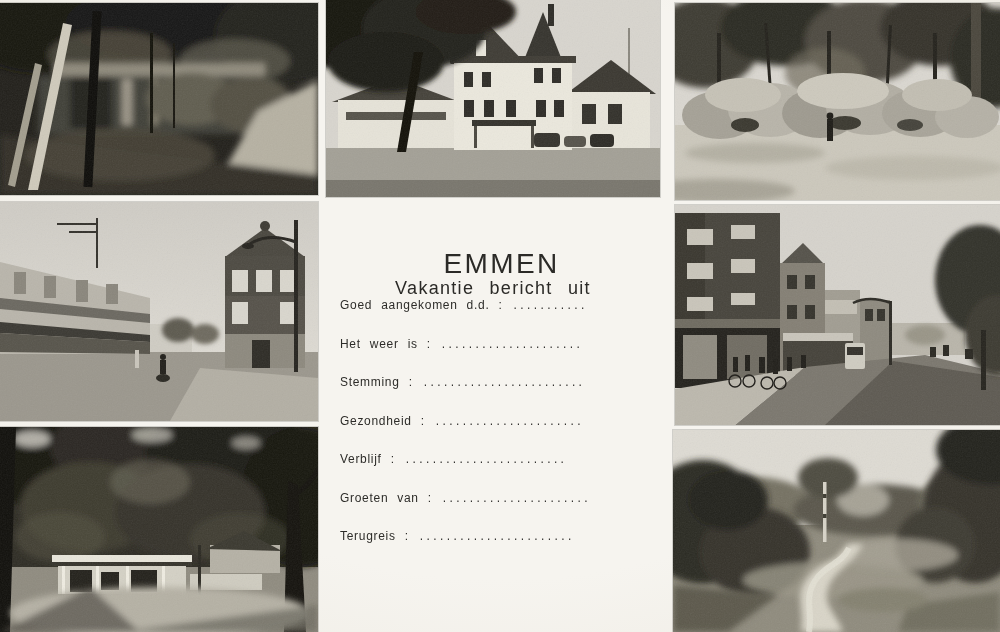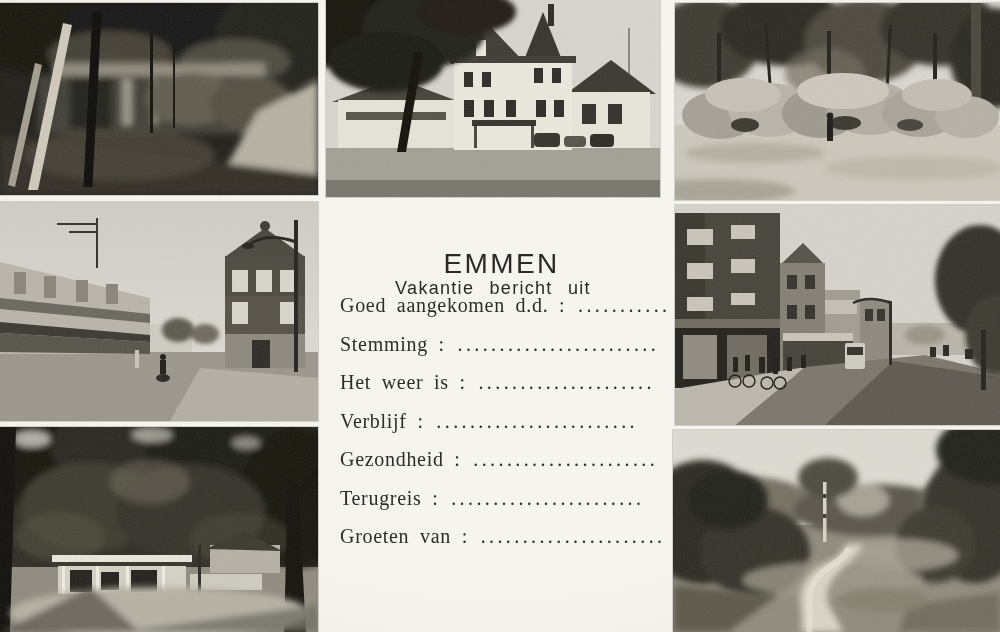--- a/index.html
+++ b/index.html
@@ -17,21 +17,21 @@
   .ph-e{left:675px;top:205px;width:325px;height:220px;}
   .ph-f{left:0px;top:427px;width:318px;height:205px;}
   .ph-g{left:673px;top:430px;width:327px;height:202px;}
   .message{position:absolute;left:326px;top:197px;width:334px;height:435px;}
   .msg-title{position:absolute;left:0;right:0;top:40px;text-align:center;
     font-size:18px;letter-spacing:1.3px;word-spacing:9px;color:#2b2a27;margin-top:41px;}
   .msg-town{position:absolute;left:17px;right:0;top:51px;text-align:center;
     font-size:28px;letter-spacing:2.4px;color:#2b2a27;}
   .form-lines{position:absolute;left:0;right:0;top:89px;}
   .form-line{height:38.5px;line-height:38.5px;padding-left:14px;white-space:nowrap;
-    font-size:20px;letter-spacing:.7px;font-family:Liberation Serif, serif;}
+    font-size:12px;letter-spacing:.7px;}
   .form-line .label{word-spacing:5px;}
   .form-line .dots{margin-left:7px;letter-spacing:3.4px;color:#2f2e2b;}
 </style>
 </head>
 <body>
 
 <div class="card">
 
   <figure class="photo ph-a" aria-label="forest-pond-photo">
     <svg viewBox="0 0 318 192" preserveAspectRatio="none">
@@ -427,46 +427,46 @@
   <div class="message">
     <div class="msg-title">Vakantie bericht uit</div>
     <div class="msg-town">EMMEN</div>
     <div class="form-lines">
   <div class="form-line">
     <span class="label">Goed aangekomen d.d. :</span>
     <span class="dots">...........</span>
   </div>
 
   <div class="form-line">
+    <span class="label">Het weer is :</span>
+    <span class="dots">.....................</span>
+  </div>
+
+  <div class="form-line">
     <span class="label">Stemming :</span>
     <span class="dots">........................</span>
   </div>
 
   <div class="form-line">
-    <span class="label">Het weer is :</span>
-    <span class="dots">.....................</span>
+    <span class="label">Gezondheid :</span>
+    <span class="dots">......................</span>
   </div>
 
   <div class="form-line">
     <span class="label">Verblijf :</span>
     <span class="dots">........................</span>
   </div>
 
-  <div class="form-line">
-    <span class="label">Gezondheid :</span>
+
+
+  <div class="form-line">
+    <span class="label">Groeten van :</span>
     <span class="dots">......................</span>
   </div>
-
-
 
   <div class="form-line">
     <span class="label">Terugreis :</span>
     <span class="dots">.......................</span>
   </div>
-
-  <div class="form-line">
-    <span class="label">Groeten van :</span>
-    <span class="dots">......................</span>
-  </div>
 </div>
   </div>
 
 </div>
 
 </body></html>

